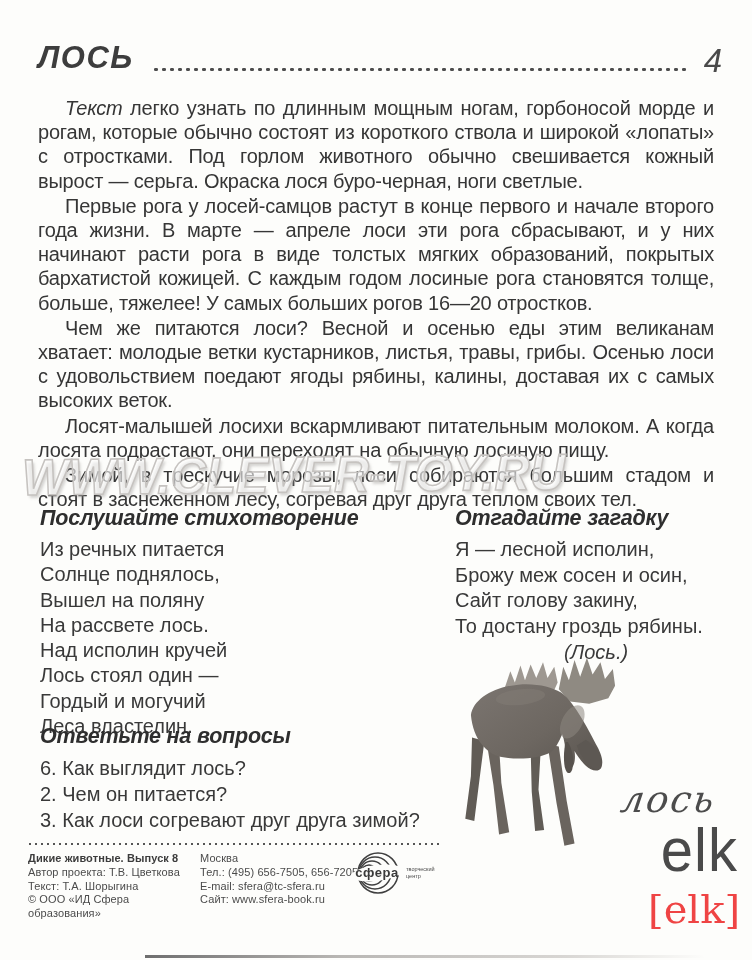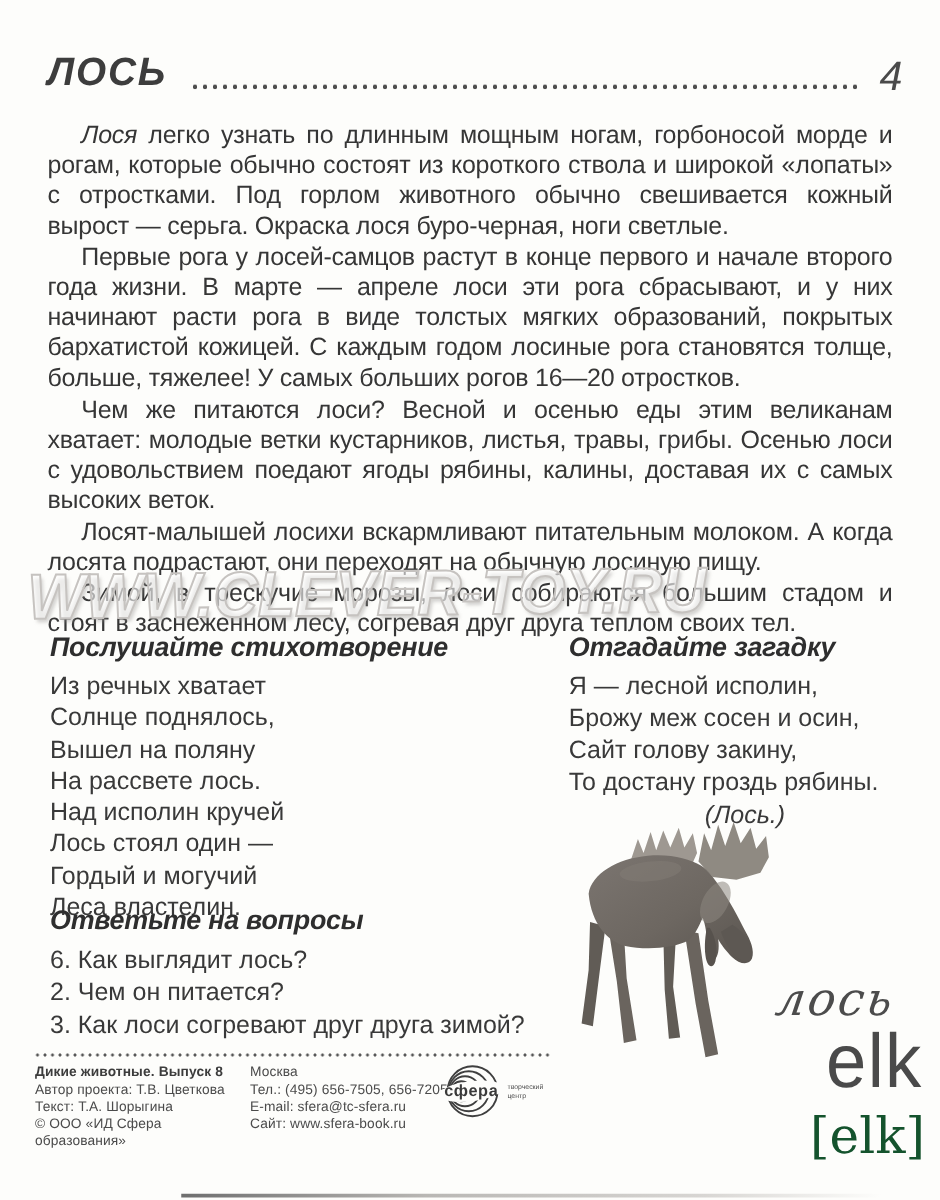--- a/index.html
+++ b/index.html
@@ -47,21 +47,21 @@
   .questions .line { font-size:20px; line-height:26.2px; color:#393939; }
   
   .moose-figure { position:absolute; left:452px; top:652px; width:182px; height:205px; z-index:2; }
   
   .vocab-ru { position:absolute; right:36px; top:778px; z-index:3;
     font-family:"DejaVu Serif", serif; font-style:italic; font-size:37px;
     color:#4c4c4c; letter-spacing:2px; transform:skewX(-8deg); }
   .vocab-en { position:absolute; right:14px; top:816px; z-index:3;
     font-size:58px; color:#4a4a4a; letter-spacing:1px; transform:scaleY(1.05); }
   .vocab-tr { position:absolute; right:12px; top:886px; z-index:3;
-    font-family:"DejaVu Serif", serif; font-size:40px; color:#14532d;margin-left:40px; }
+    font-family:"DejaVu Serif", serif; font-size:40px; color:#ef4444;margin-left:40px; }
   
   .footer-rule { position:absolute; left:27px; top:842px; width:414px; height:4px;
     background-image:radial-gradient(circle, #555 1.1px, rgba(0,0,0,0) 1.35px);
     background-size:6px 4px; background-repeat:repeat-x; background-position:0 center; }
   .footer-col { position:absolute; top:852px; font-size:11px; line-height:13.8px;
                 color:#4b4b4b; letter-spacing:0.1px; }
   .footer-col.left { left:28px; width:170px; }
   .footer-col.mid  { left:200px; width:160px; }
   .footer-col .b { font-weight:bold; color:#3c3c3c; }
   .publisher-logo { position:absolute; left:348px; top:850px; width:110px; height:48px; }
@@ -73,32 +73,32 @@
 
 <div class="page">
 
   <div class="header">
     <span class="page-title">ЛОСЬ</span>
     <span class="leader-dots"></span>
     <span class="page-number">4</span>
   </div>
 
   <div class="article">
-    <p><span class="lead-italic">Лося</span><span> легко узнать по длинным мощным ногам, горбоносой морде и рогам, которые обычно состоят из короткого ствола и широкой «лопаты» с отростками. Под горлом животного обычно свешивается кожный вырост — серьга. Окраска лося буро-черная, ноги светлые.</span></p>
+    <p><span class="lead-italic">Текст</span><span> легко узнать по длинным мощным ногам, горбоносой морде и рогам, которые обычно состоят из короткого ствола и широкой «лопаты» с отростками. Под горлом животного обычно свешивается кожный вырост — серьга. Окраска лося буро-черная, ноги светлые.</span></p>
     <p>Первые рога у лосей-самцов растут в конце первого и начале второго года жизни. В марте — апреле лоси эти рога сбрасывают, и у них начинают расти рога в виде толстых мягких образований, покрытых бархатистой кожицей. С каждым годом лосиные рога становятся толще, больше, тяжелее! У самых больших рогов 16—20 отростков.</p>
     <p>Чем же питаются лоси? Весной и осенью еды этим великанам хватает: молодые ветки кустарников, листья, травы, грибы. Осенью лоси с удовольствием поедают ягоды рябины, калины, доставая их с самых высоких веток.</p>
     <p>Лосят-малышей лосихи вскармливают питательным молоком. А когда лосята подрастают, они переходят на обычную лосиную пищу.</p>
     <p>Зимой, в трескучие морозы, лоси собираются большим стадом и стоят в заснеженном лесу, согревая друг друга теплом своих тел.</p>
   </div>
 
   <div class="watermark">WWW.CLEVER-TOY.RU</div>
 
   <div class="poem">
     <div class="section-heading">Послушайте стихотворение</div>
-    <div class="line">Из речных хватает</div>
+    <div class="line">Из речных питается</div>
     <div class="line">Солнце поднялось,</div>
     <div class="line">Вышел на поляну</div>
     <div class="line">На рассвете лось.</div>
     <div class="line">Над исполин кручей</div>
     <div class="line">Лось стоял один —</div>
     <div class="line">Гордый и могучий</div>
     <div class="line">Леса властелин.</div>
   </div>
 
   <div class="riddle">

